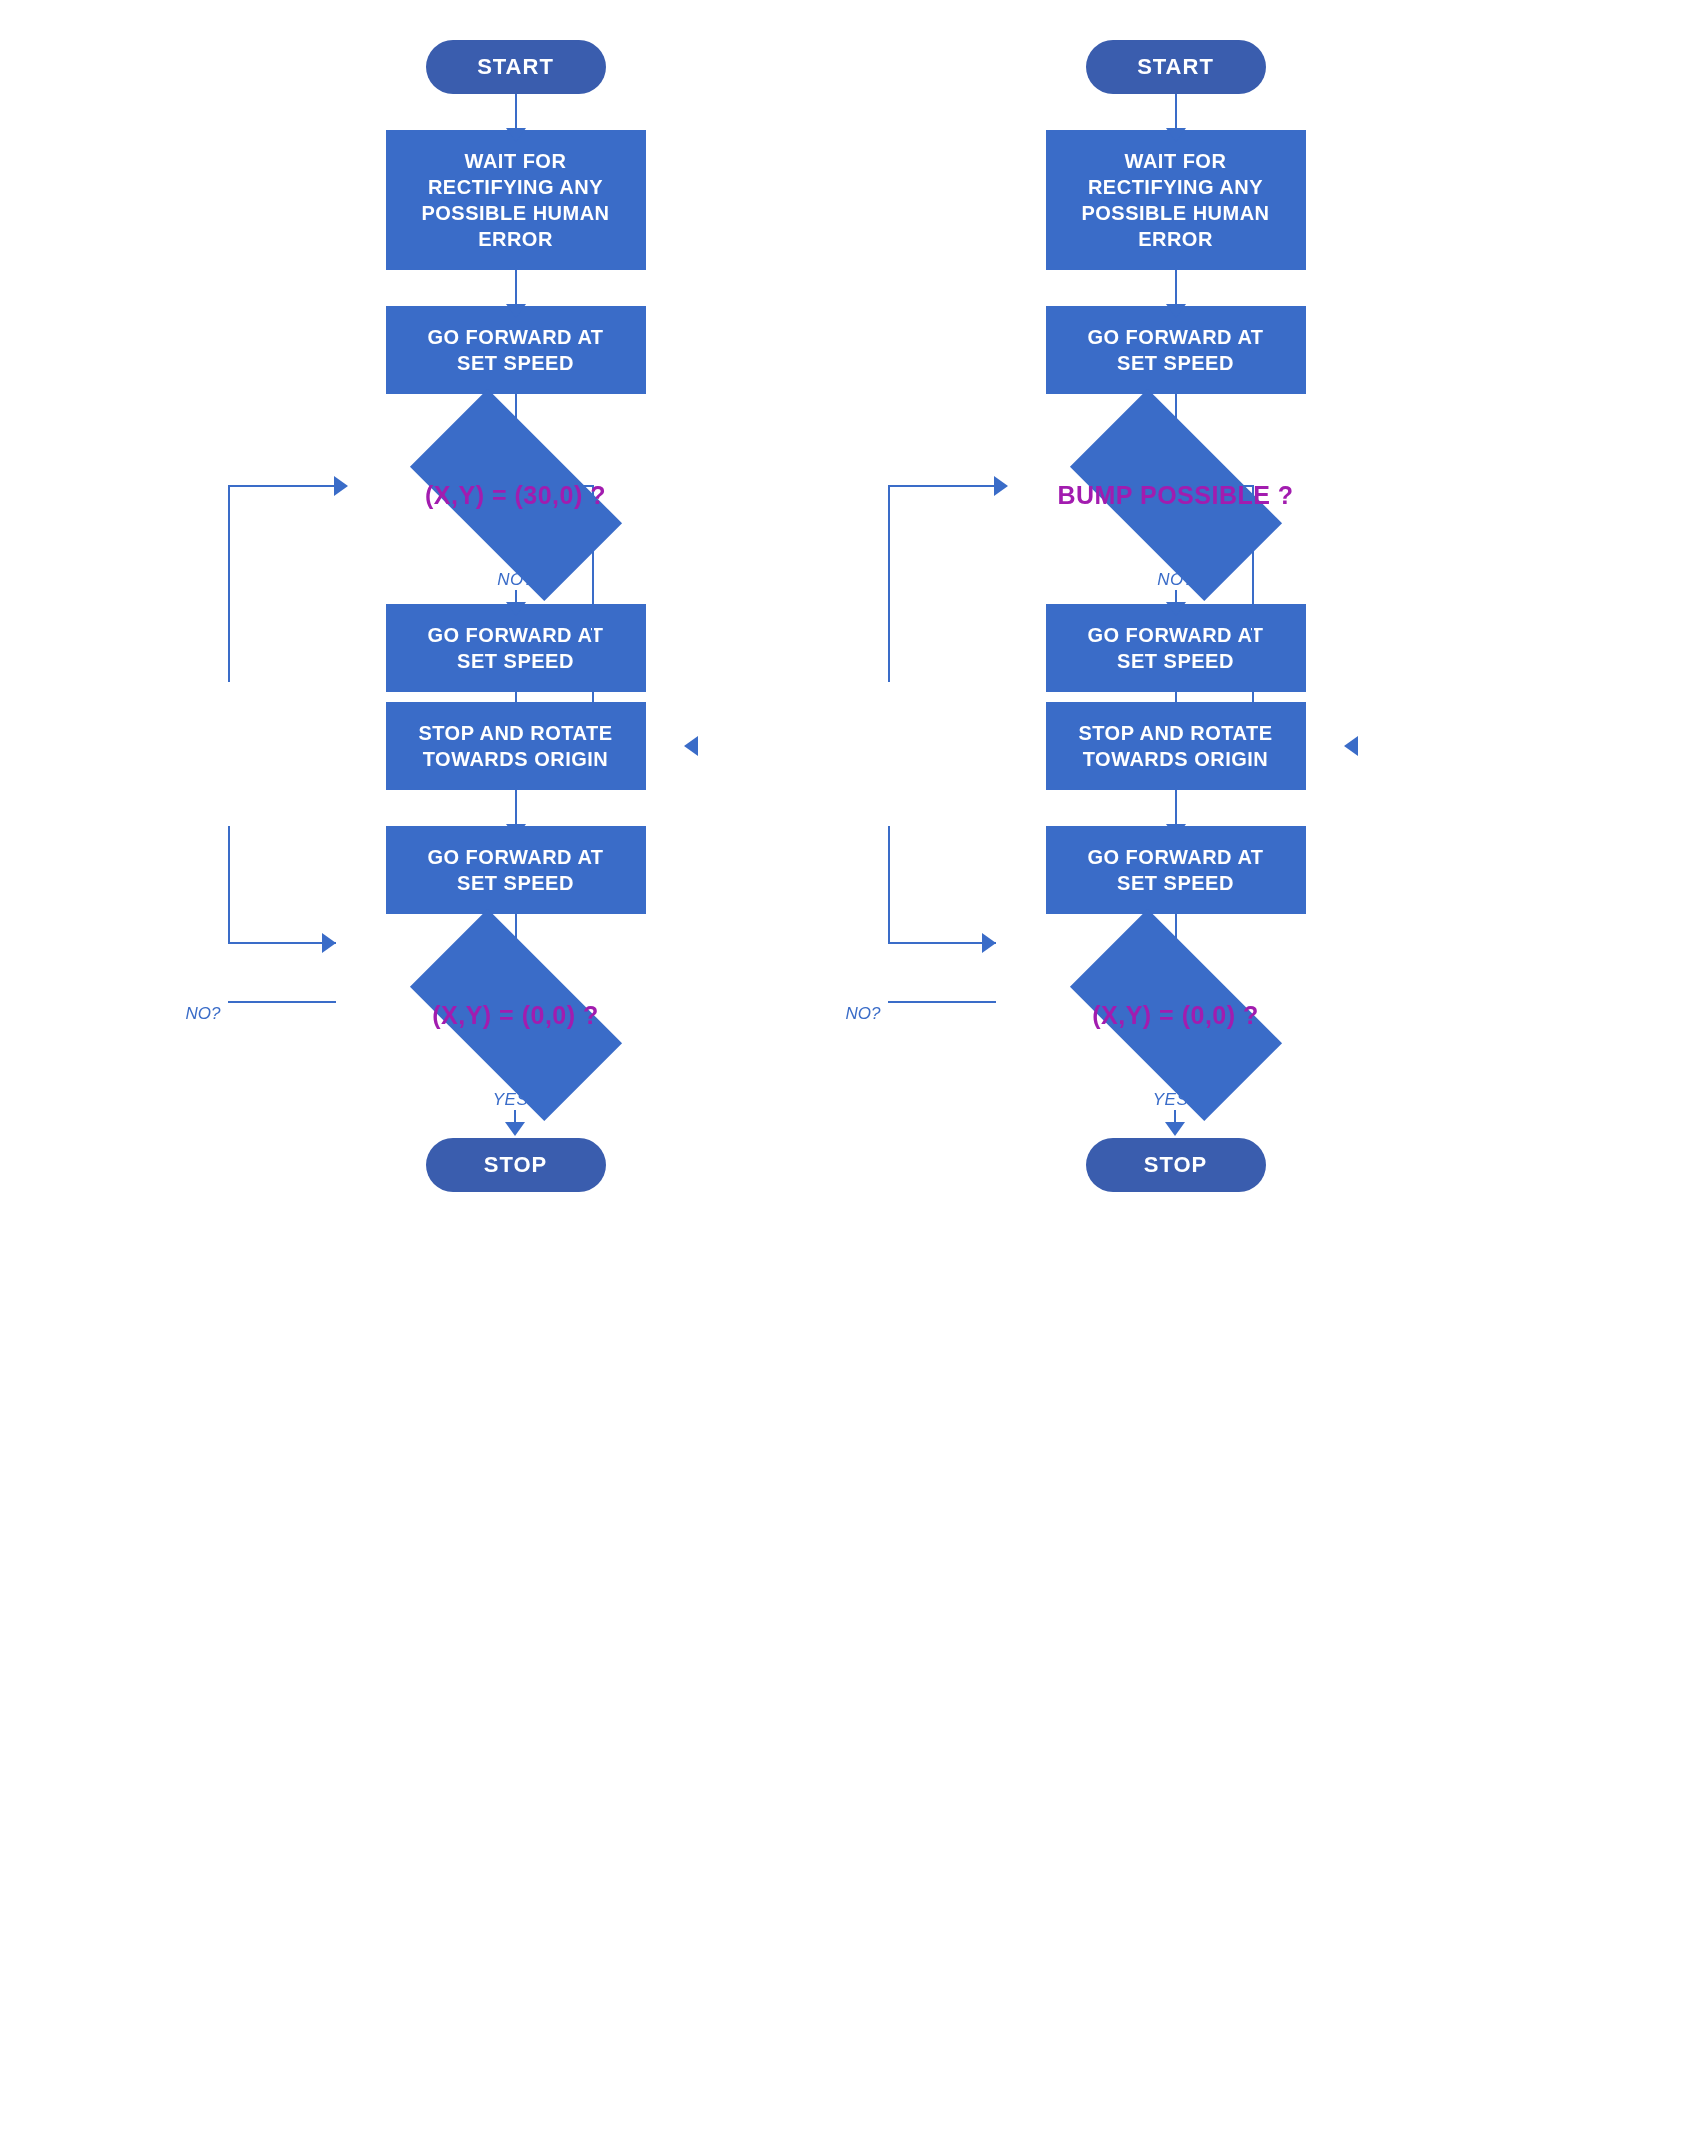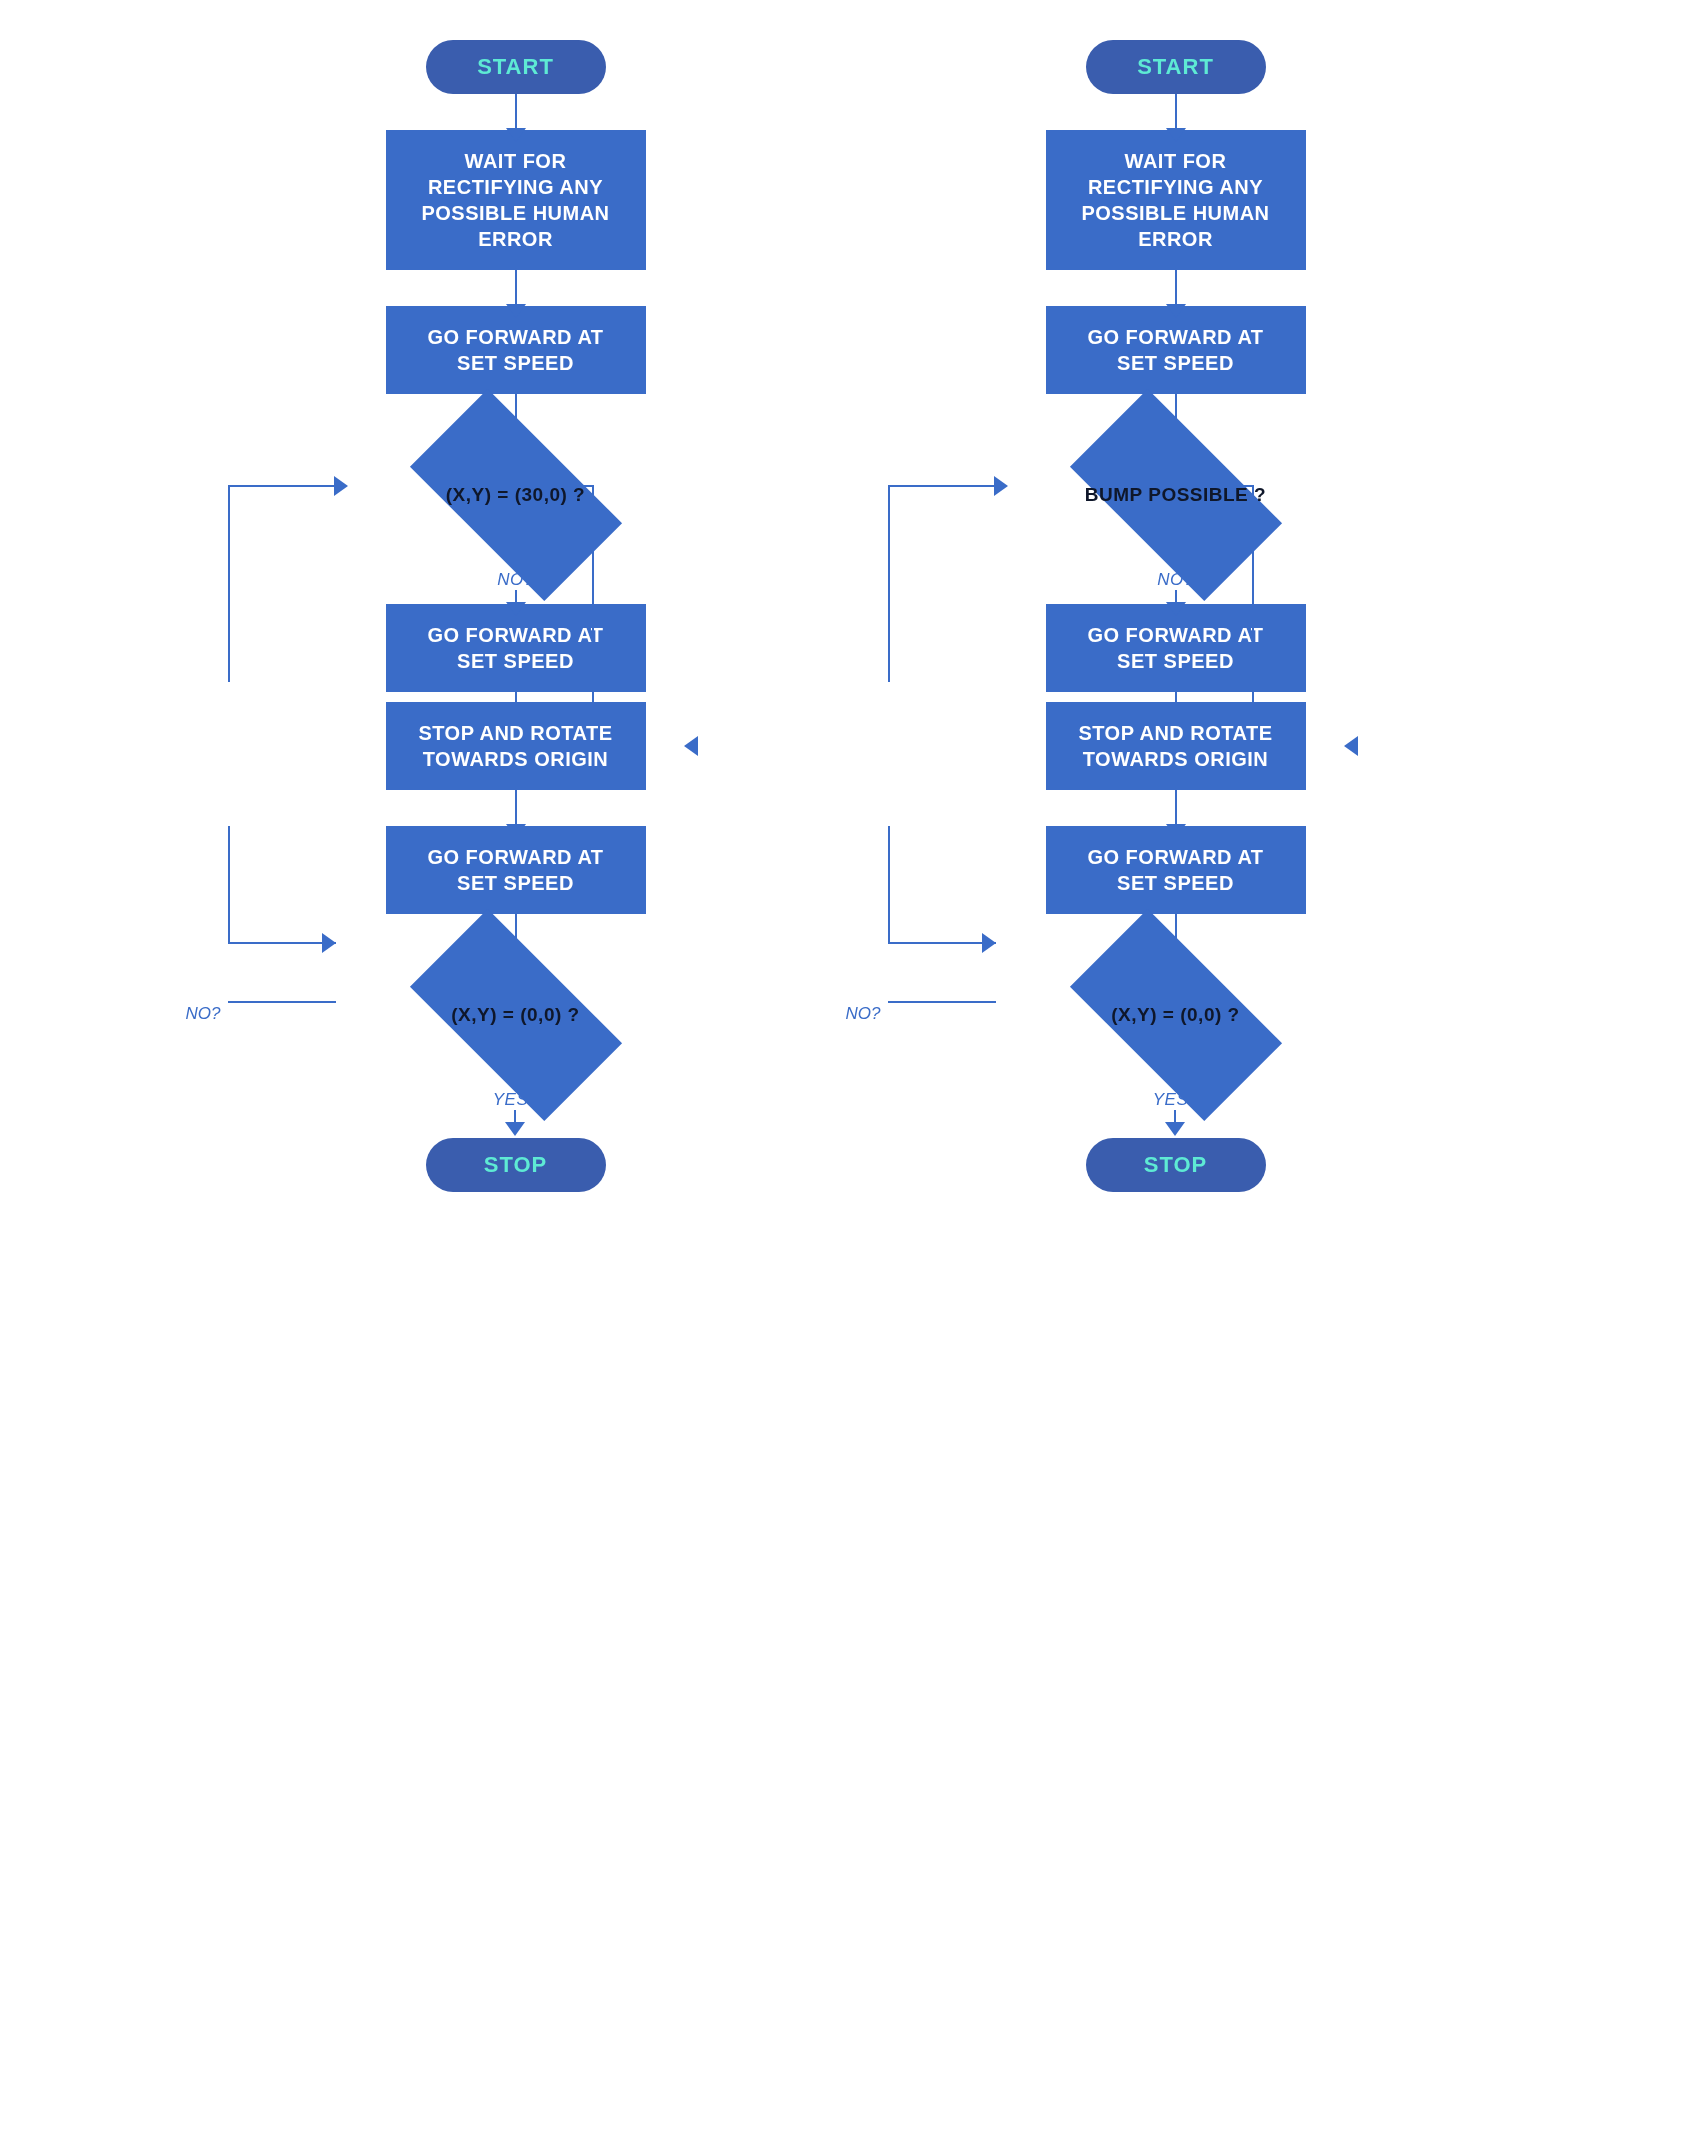--- a/index.html
+++ b/index.html
@@ -26,21 +26,21 @@
       display: flex;
       flex-direction: column;
       align-items: center;
       position: relative;
       width: 580px;
     }
 
     
     .pill {
       background: #3a5dae;
-      color: #5eead4;
+      color: #ffffff;
       border-radius: 50px;
       padding: 14px 40px;
       font-size: 22px;
       font-weight: bold;
       letter-spacing: 1px;
       text-align: center;
       min-width: 180px;
     }
     .rect {
       background: #3a6cc8;
@@ -64,22 +64,22 @@
     .diamond {
       width: 190px;
       height: 110px;
       background: #3a6cc8;
       transform: rotate(45deg);
       position: absolute;
     }
     .diamond-text {
       position: relative;
       z-index: 2;
-      color: #0f172a;
-      font-size: 19px;
+      color: #a21caf;
+      font-size: 25px;
       font-weight: bold;
       text-align: center;
       letter-spacing: 0.5px;
       line-height: 1.3;
     }
 
     
     .arrow-label {
       color: #3a6cc8;
       font-size: 17px;

